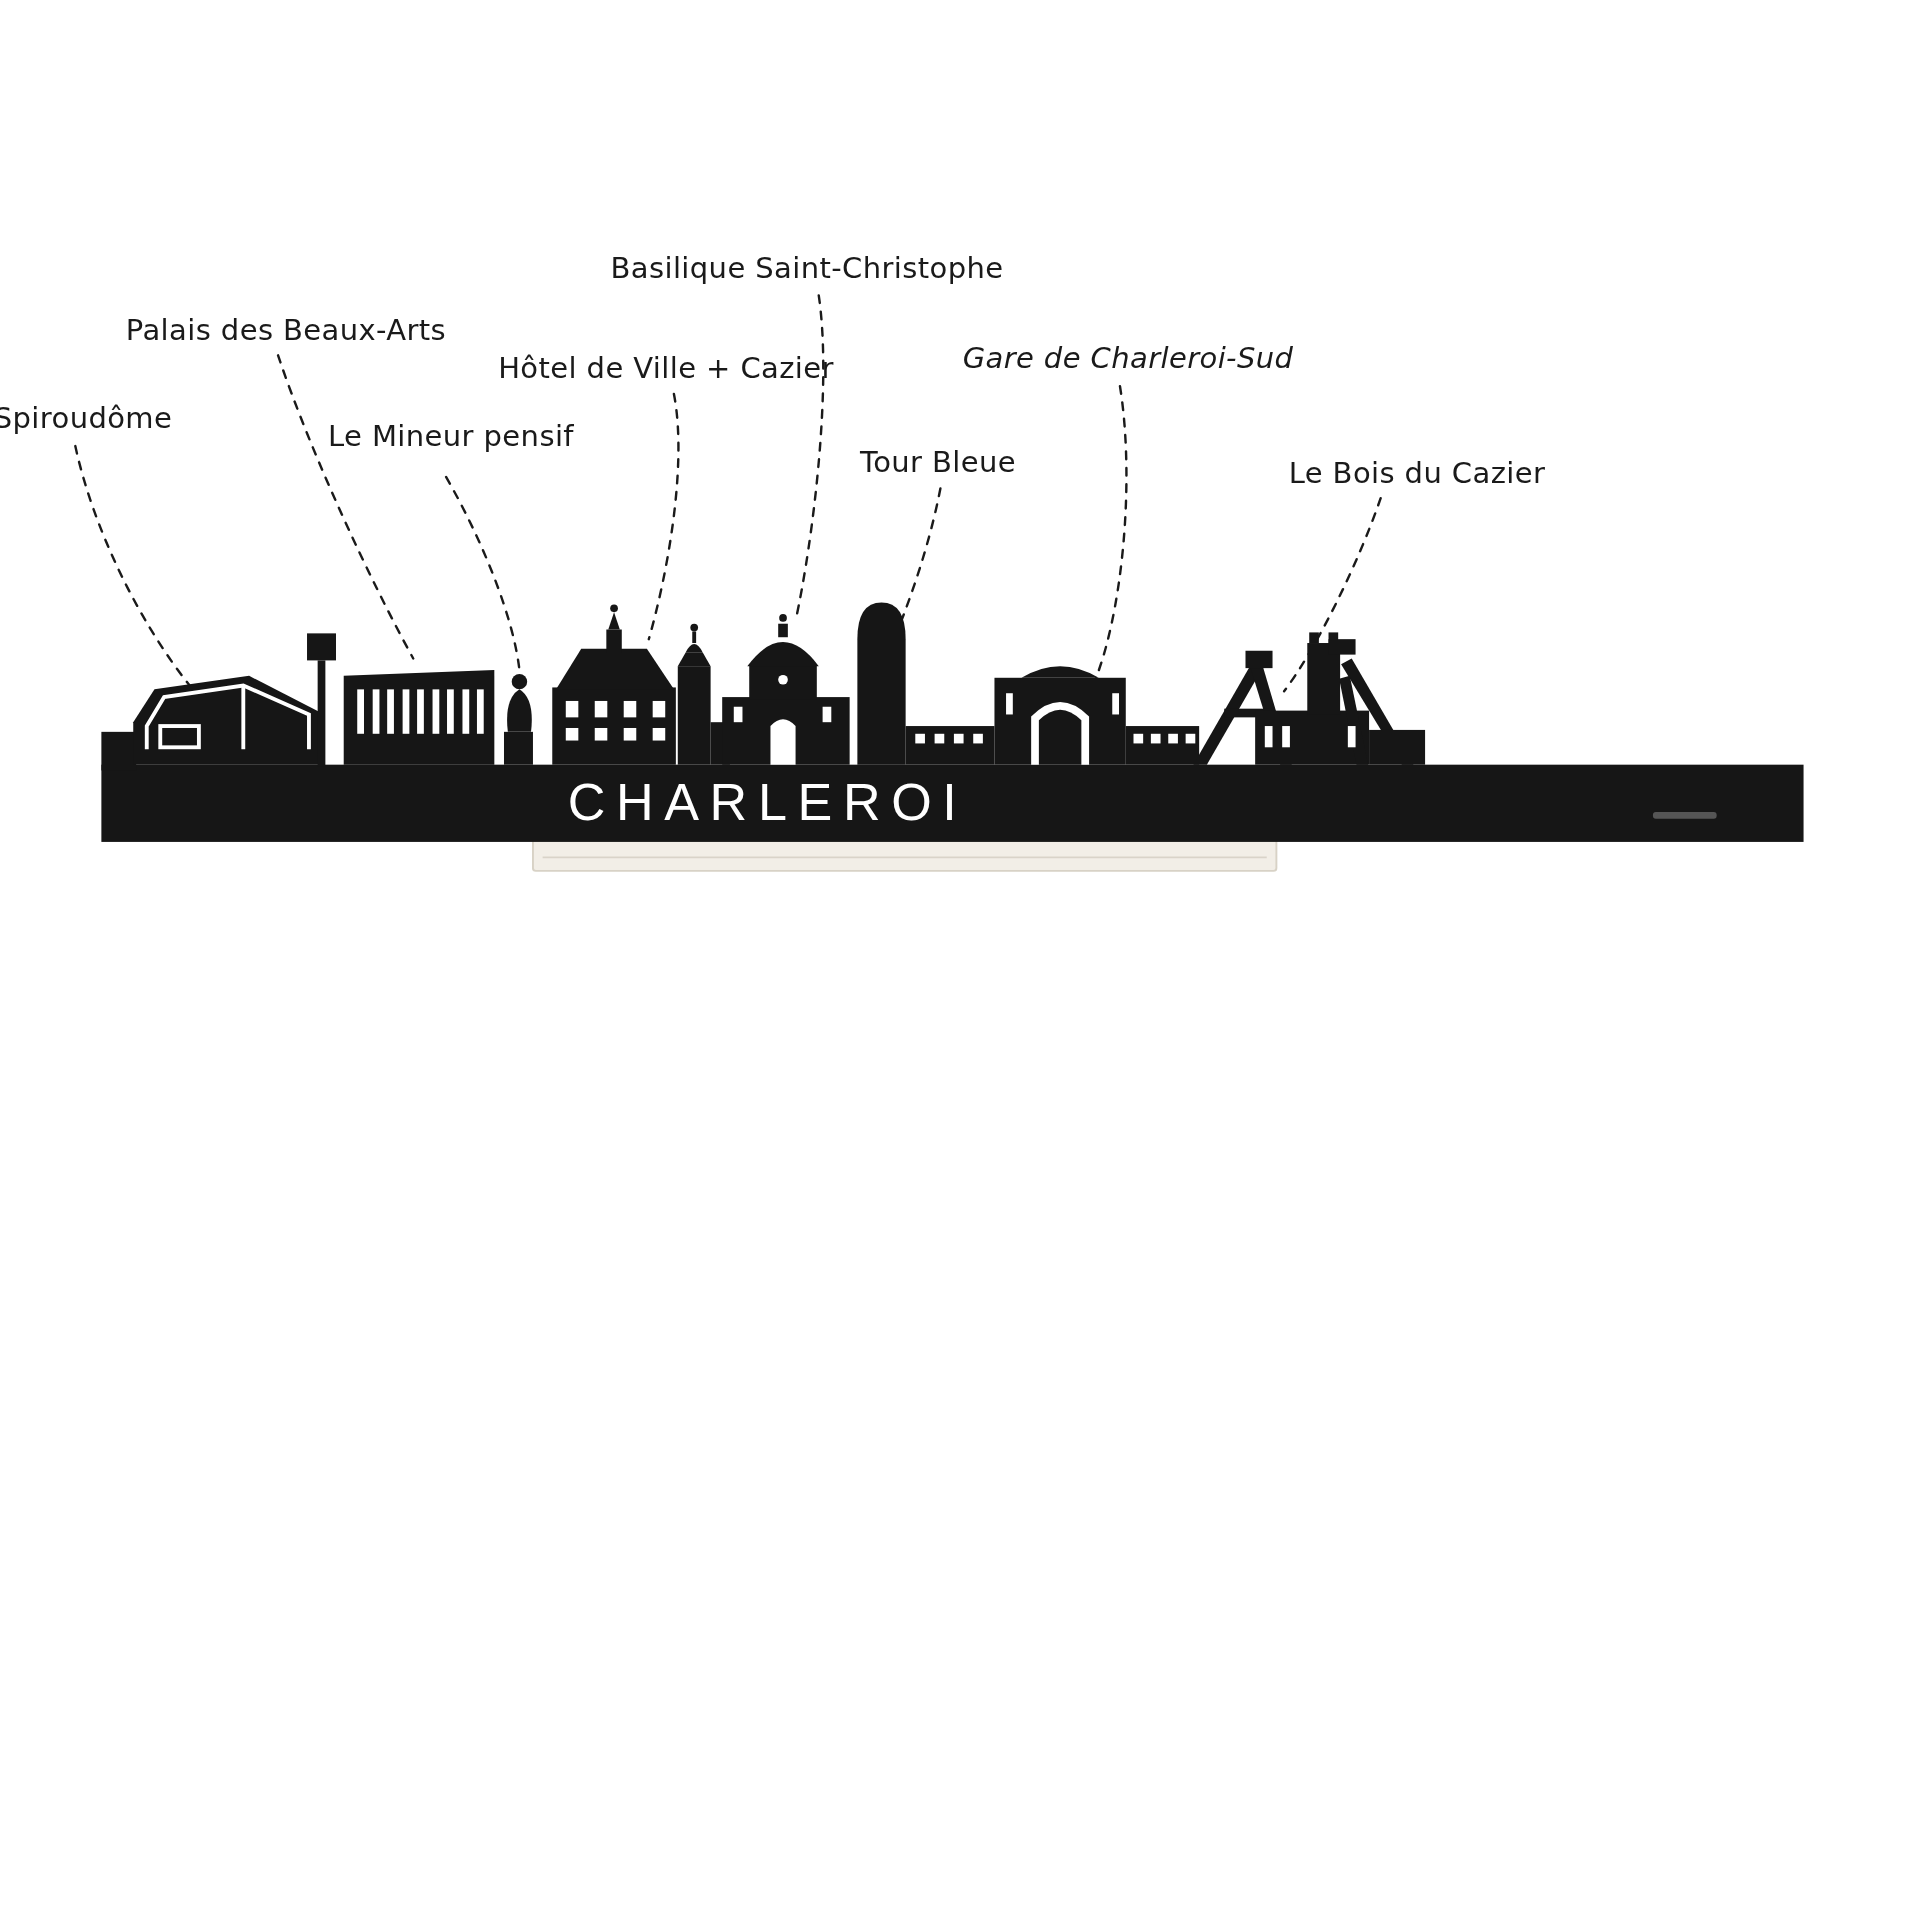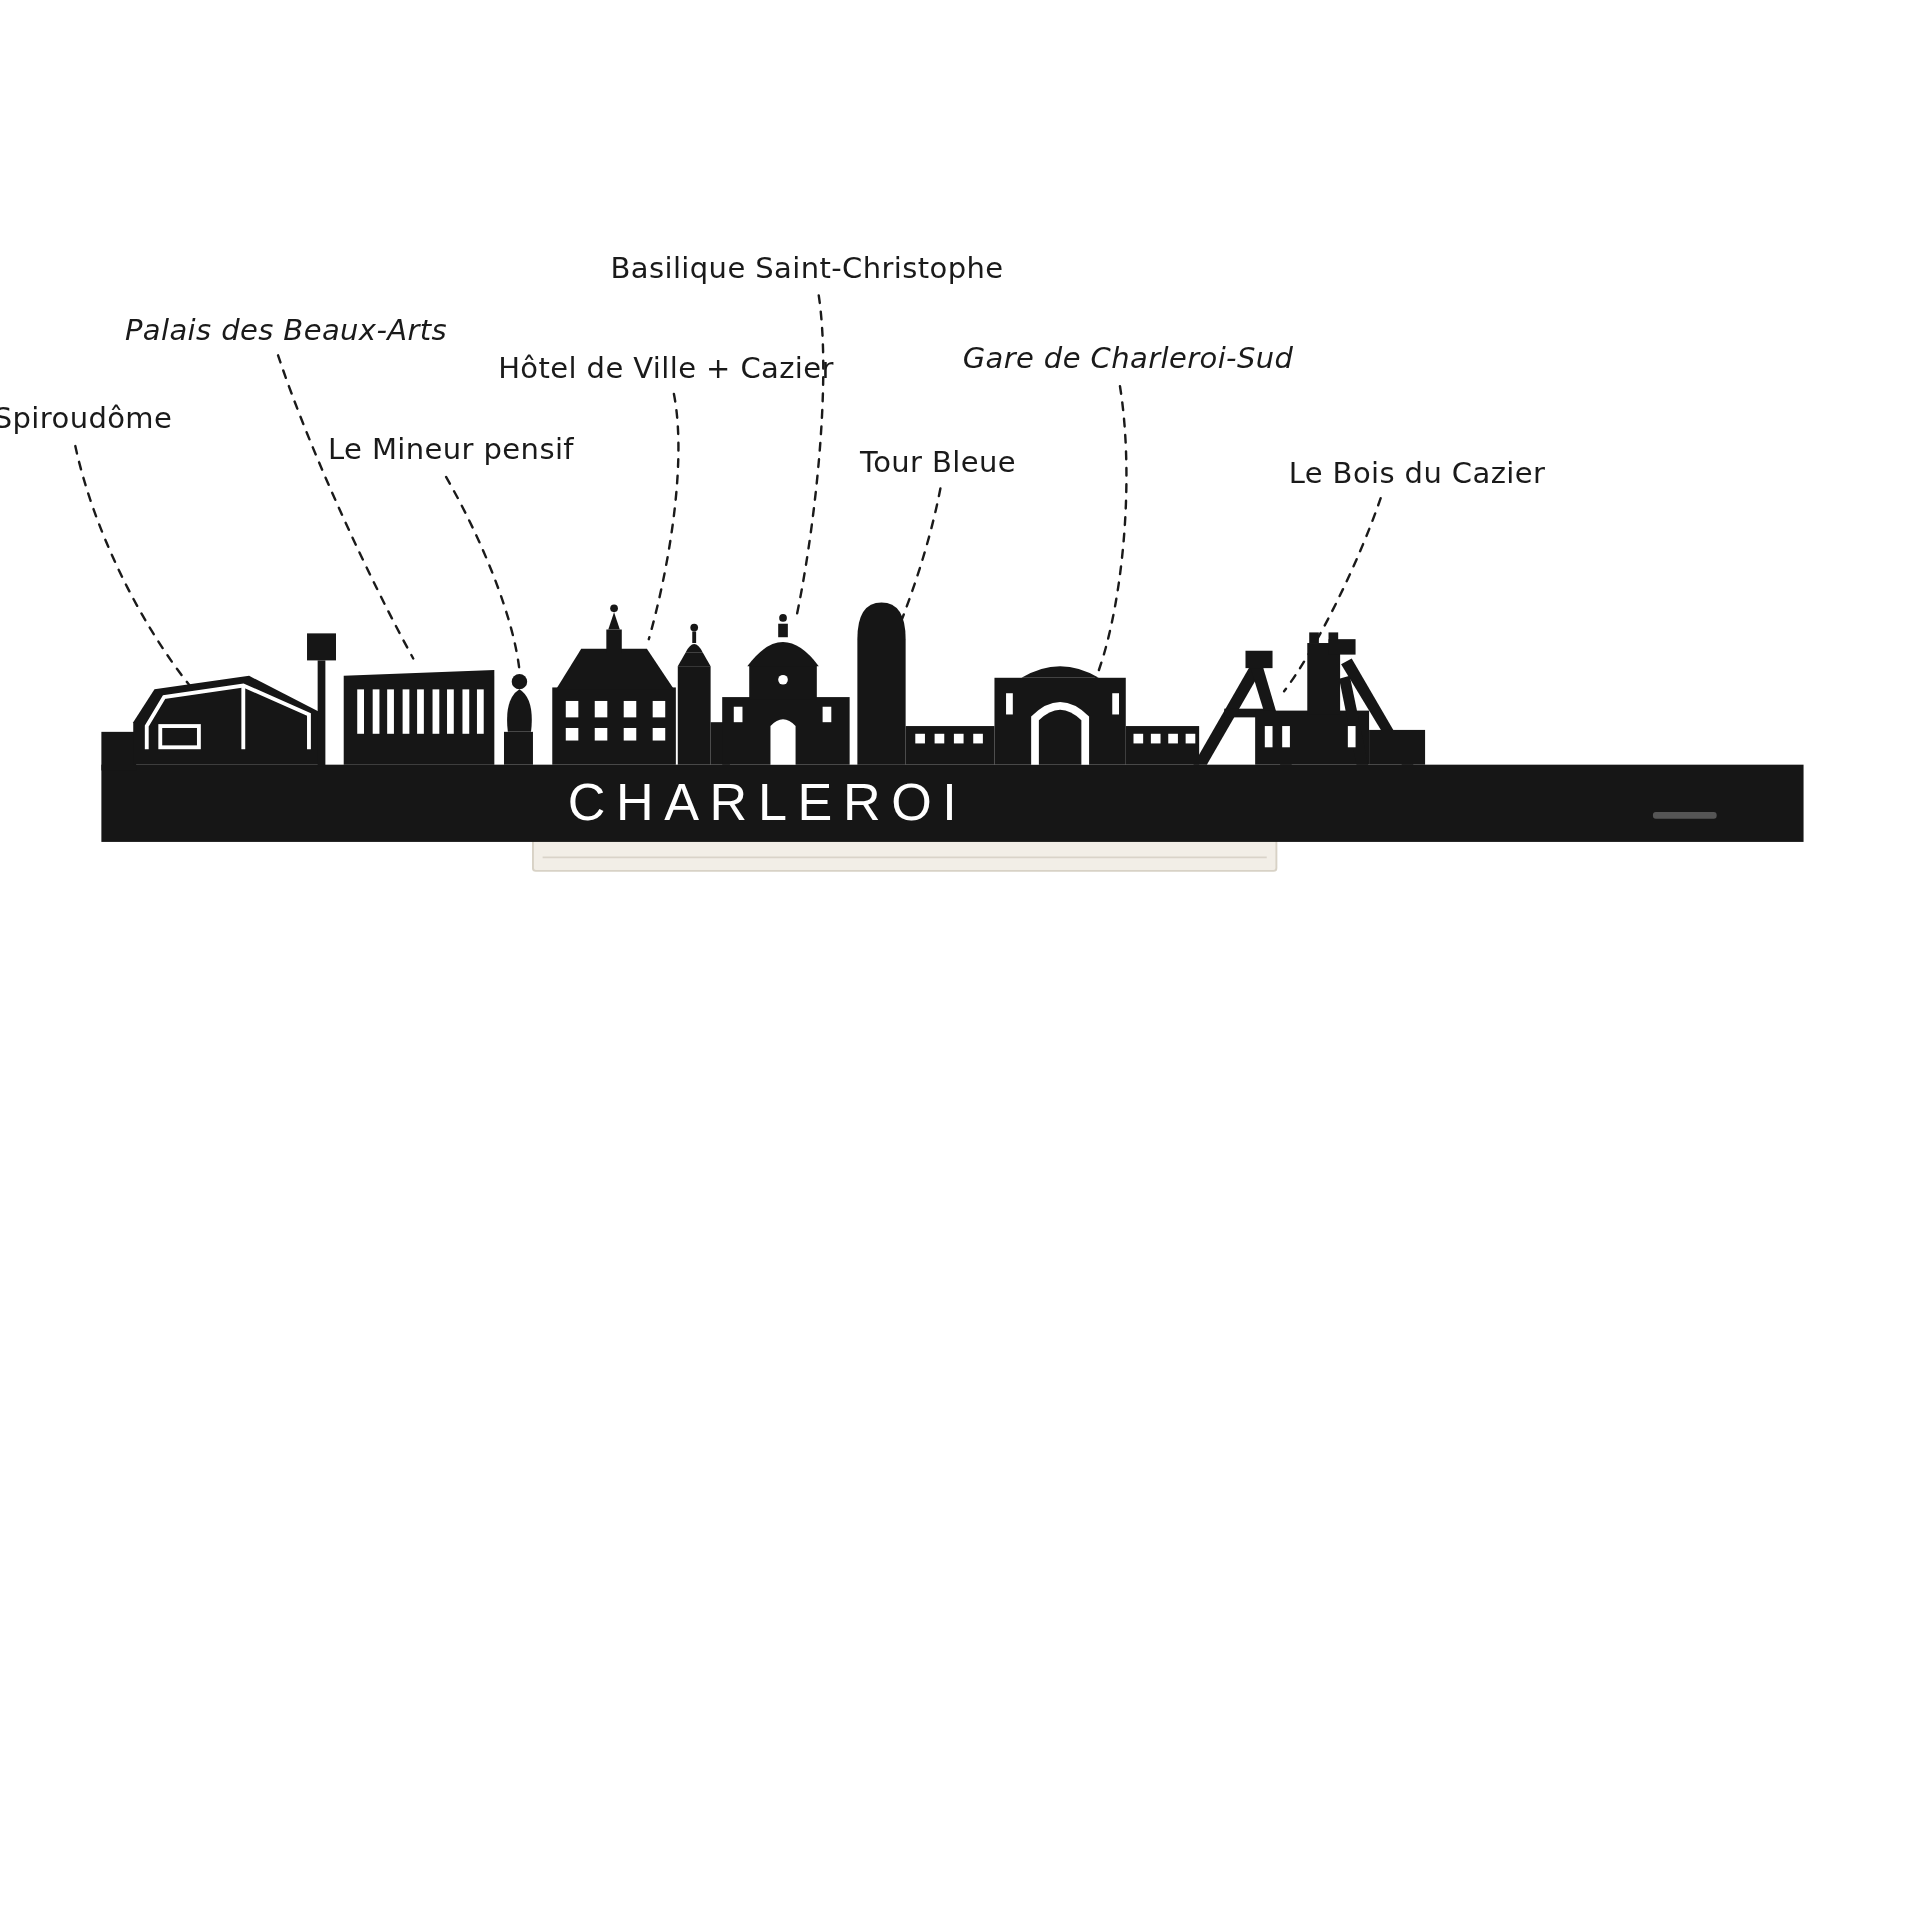--- a/index.html
+++ b/index.html
@@ -196,22 +196,22 @@
         <rect x="1396" y="752" width="8" height="22"></rect>
       </g>
     </g>
 
     <text class="skyline-title" x="795" y="849" text-anchor="middle">CHARLEROI</text>
 
     <rect class="watermark" x="1712" y="841" width="66" height="7" rx="3"></rect>
   </svg>
 
   <div class="label" style="left:83px;top:418px;">Spiroudôme</div>
-  <div class="label" style="left:286px;top:330px;font-style:italic;">Palais des Beaux-Arts</div>
-  <div class="label" style="left:451px;top:449px;">Le Mineur pensif</div>
+  <div class="label" style="left:286px;top:330px;">Palais des Beaux-Arts</div>
+  <div class="label" style="left:451px;top:436px;">Le Mineur pensif</div>
   <div class="label" style="left:666px;top:368px;">Hôtel de Ville + Cazier</div>
   <div class="label" style="left:807px;top:268px;text-align:center;">Basilique Saint-Christophe</div>
   <div class="label" style="left:938px;top:462px;">Tour Bleue</div>
   <div class="label" style="left:1128px;top:358px;font-style:italic;">Gare de Charleroi-Sud</div>
   <div class="label" style="left:1398px;top:473px;margin-left:19px;">Le Bois du Cazier</div>
 
 </div>
 
 
 </body></html>

